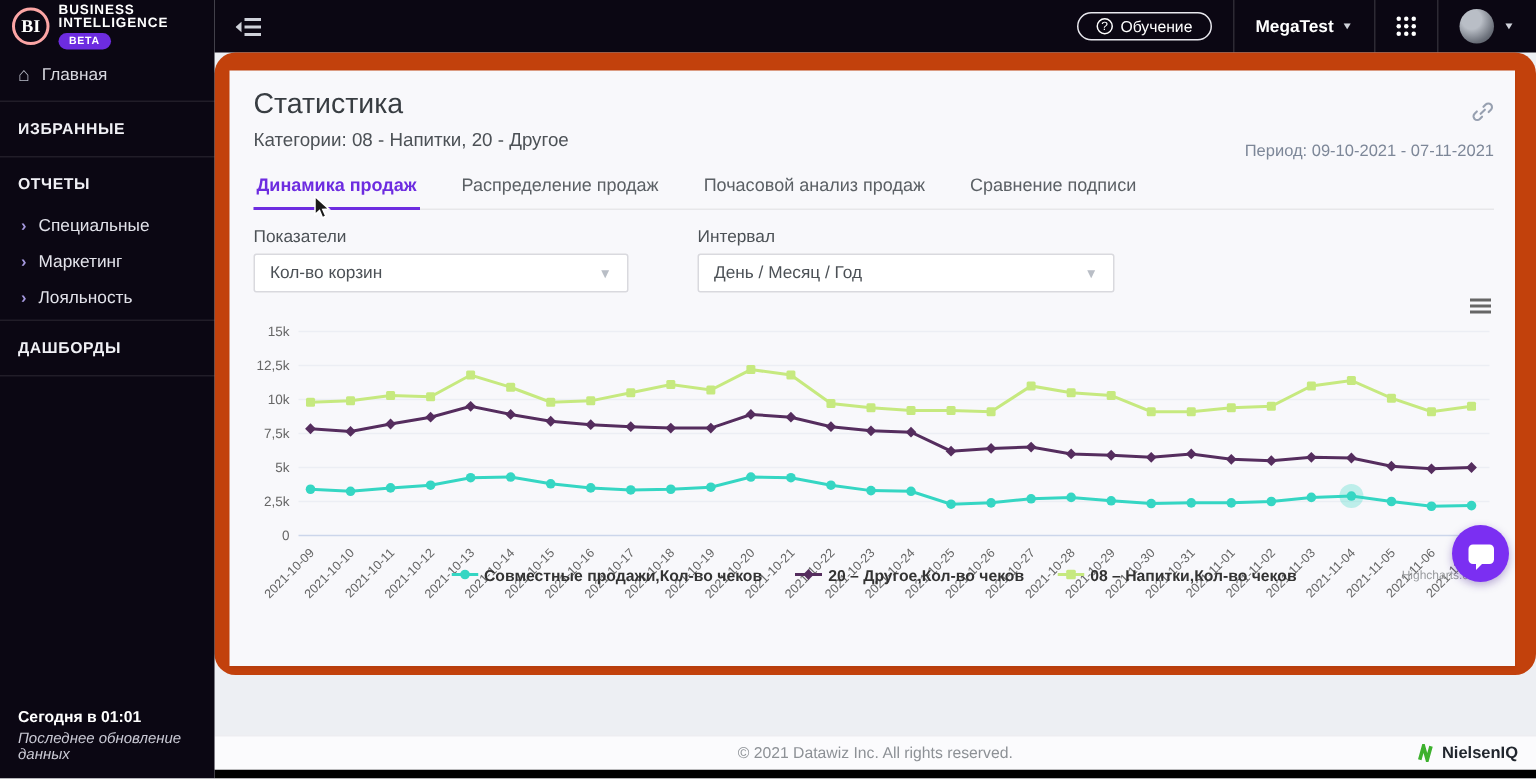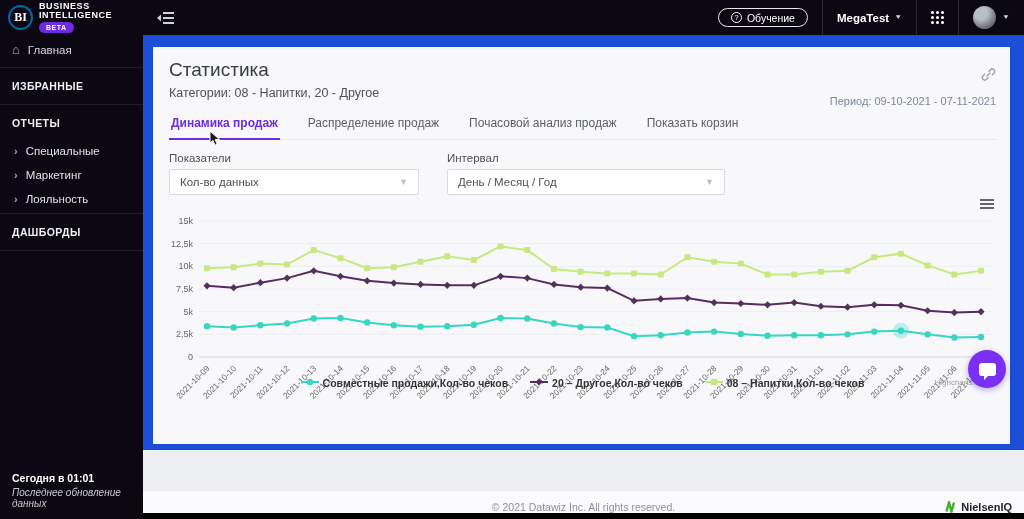--- a/index.html
+++ b/index.html
@@ -2,21 +2,21 @@
 <html><head>
 <meta charset="utf-8">
 <style>
   * { margin:0; padding:0; box-sizing:border-box; }
   html,body { width:1024px; height:519px; overflow:hidden; font-family:"Liberation Sans",sans-serif; background:#edeff3; }
   .app { display:flex; width:1024px; height:519px; position:relative; }
 
   
   .sidebar { width:143px; min-width:143px; background:#0b0713; color:#e9e9ef; display:flex; flex-direction:column; position:relative; z-index:3; }
   .brand { height:35px; display:flex; align-items:center; padding:0 8px; gap:6px; }
-  .brand-circle { width:25px; height:25px; border:2px solid #0369a1; border-radius:50%; display:flex; align-items:center; justify-content:center; font-family:"Liberation Serif",serif; font-weight:700; font-size:12px; color:#fff; }
+  .brand-circle { width:25px; height:25px; border:2px solid #fca5a5; border-radius:50%; display:flex; align-items:center; justify-content:center; font-family:"Liberation Serif",serif; font-weight:700; font-size:12px; color:#fff; }
   .brand-text { line-height:9px; }
   .brand-text .l1,.brand-text .l2 { font-size:9px; letter-spacing:.6px; color:#fff; font-weight:700; }
   .beta { display:inline-block; background:#6d2ce0; color:#fff; font-size:7px; font-weight:700; padding:1px 7px; border-radius:6px; margin-top:2px; letter-spacing:.5px; }
   .side-item { display:flex; align-items:center; gap:8px; padding:9px 12px; font-size:11.5px; color:#d8d8e0; cursor:pointer; }
   .side-item .hicon { color:#b9bcc8; font-size:13px; line-height:10px; }
   .side-divider { height:1px; background:rgba(255,255,255,.09); margin:2px 0; }
   .side-section { padding:10px 12px; font-size:10.5px; font-weight:700; color:#f0f0f5; letter-spacing:.4px; cursor:pointer; }
   .side-child { display:flex; align-items:center; gap:8px; padding:6px 12px 6px 14px; font-size:11.5px; color:#e2e2ea; cursor:pointer; }
   .side-child .chev { color:#a79ae0; font-size:11px; font-weight:700; }
   .side-bottom { position:absolute; bottom:10px; left:12px; right:12px; }
@@ -32,53 +32,53 @@
   .tb-divider { width:1px; background:rgba(255,255,255,.14); height:35px; }
   .training-pill { border:1px solid #e8e8ee; border-radius:11px; padding:2.5px 12px; font-size:10.5px; color:#fff; display:flex; align-items:center; gap:5px; cursor:pointer; }
   .qmark { width:11px; height:11px; border:1px solid #fff; border-radius:50%; font-size:8px; display:flex; align-items:center; justify-content:center; }
   .workspace { font-size:11.5px; font-weight:700; color:#fff; cursor:pointer; display:flex; align-items:center; gap:5px; }
   .chev-down { font-size:8px; color:#cfd2da; transform:scaleY(.8); }
   .grid-icon { display:grid; grid-template-columns:repeat(3,3px); grid-gap:2px; cursor:pointer; }
   .grid-icon i { width:3px; height:3px; background:#fff; border-radius:50%; }
   .avatar { width:23px; height:23px; border-radius:50%; background:radial-gradient(circle at 35% 30%, #b9bec6 0 30%, #6b707a 70%, #474c55); cursor:pointer; }
 
   
-  .content { flex:1; background:#1d4ed8; position:relative; }
+  .content { flex:1; background:#c2410c; position:relative;border-radius:14px; }
   .card { position:absolute; left:10px; right:14px; top:12px; height:397px; background:#f8f8fb; box-shadow:0 1px 2px rgba(20,20,40,.08); padding:12px 14px 0 16px; }
   .card-head { position:relative; }
   .page-title { font-size:19px; font-weight:500; color:#383d42; }
   .page-subtitle { font-size:12.5px; color:#4c5156; margin-top:5px; }
   .link-icon { position:absolute; right:0; top:8px; cursor:pointer; }
   .period { position:absolute; right:0; top:36px; font-size:11px; color:#7d8798; }
 
   .tabs { display:flex; gap:26px; margin-top:10px; border-bottom:1px solid #e7e7ea; position:relative; }
   .tab { font-size:12px; color:#5b6065; padding:6px 2px 8px; cursor:pointer; }
   .tab.active { color:#6d2ce0; font-weight:700; border-bottom:2px solid #6d2ce0; margin-bottom:-1px; }
   .cursor-svg { position:absolute; left:40px; top:20px; z-index:5; pointer-events:none; }
 
-  .filters { display:flex; gap:28px; margin-top:12px; }
+  .filters { display:flex; gap:46px; margin-top:12px; }
   .filter label { display:block; font-size:11.5px; color:#4c5156; margin-bottom:5px; }
   .select { border:1px solid #d9d9de; background:#fff; border-radius:2px; height:26px; display:flex; align-items:center; padding:0 10px; font-size:11.5px; color:#4c5156; cursor:pointer; }
   .select .sel-chev { margin-left:auto; color:#b9bec6; font-size:9px; }
   .select.w1 { width:250px; } .select.w2 { width:278px; }
   .check-row { display:flex; align-items:center; gap:8px; margin-top:10px; font-size:11.5px; color:#55595e; }
   .checkbox { width:13px; height:13px; border:1px solid #d4d4da; background:#fff; border-radius:2px; cursor:pointer; }
 
   .chart-wrap { margin-top:6px; position:relative; }
   .burger { position:absolute; right:2px; top:-4px; cursor:pointer; width:14px; }
   .burger i { display:block; height:2px; background:#666; margin:2px 0; }
   .ytick { font-size:9px; fill:#666; }
   .xtick { font-size:8.4px; fill:#666; }
   .legend-row { display:flex; justify-content:center; gap:22px; align-items:center; margin-top:-34px; position:relative; }
   .legend-item { display:flex; align-items:flex-start; gap:4px; cursor:pointer; }
   .legend-item span { font-size:10.5px; font-weight:700; color:#333; }
   .credits { position:absolute; right:6px; bottom:2px; font-size:8px; color:#999b9e; }
 
   
-  .footer { height:23px; background:#fbfbfd; border-top:1px solid #ededf1; display:flex; align-items:flex-end; position:relative;margin-top:40px; }
+  .footer { height:23px; background:#fbfbfd; border-top:1px solid #ededf1; display:flex; align-items:center; position:relative;margin-top:40px; }
   .copyright { flex:1; text-align:center; font-size:10.5px; color:#8d9196; }
   .niq { position:absolute; right:12px; display:flex; align-items:center; gap:3px; }
   .niq b { font-size:11px; color:#21262e; }
   .bottom-strip { height:6px; background:#000; }
 
   .chat-fab { position:absolute; right:18px; bottom:62px; width:38px; height:38px; border-radius:50%; background:#7b2ff2; display:flex; align-items:center; justify-content:center; cursor:pointer; z-index:6; box-shadow:0 2px 6px rgba(60,20,140,.35); }
   .chat-bubble { width:17px; height:13px; background:#fff; border-radius:3px; position:relative; }
   .chat-bubble:after { content:""; position:absolute; left:5px; bottom:-4px; border:4px solid transparent; border-top-color:#fff; border-left-color:#fff; }
 </style>
 </head>
@@ -185,31 +185,31 @@
               <path d="M8.5 4.5 l1.6 -1.6 a2.6 2.6 0 0 1 3.7 3.7 l-1.6 1.6"></path>
             </svg>
           </span>
           <div class="period">Период: 09-10-2021 - 07-11-2021</div>
         </div>
 
         <div class="tabs">
           <div class="tab active">Динамика продаж</div>
           <div class="tab">Распределение продаж</div>
           <div class="tab">Почасовой анализ продаж</div>
-          <div class="tab">Показать корзин</div>
+          <div class="tab">Сравнение подписи</div>
           <svg class="cursor-svg" width="12" height="17" viewBox="0 0 12 17">
             <path d="M1 1 L1 13 L4 10.4 L6 15.2 L8.2 14.2 L6.2 9.6 L10.4 9.4 Z" fill="#1a1a1a" stroke="#fff" stroke-width="1"></path>
           </svg>
         </div>
 
         <div class="filters">
           <div class="filter">
             <label>Показатели</label>
             <div class="select w1">
-              <span>Кол-во данных</span>
+              <span>Кол-во корзин</span>
               <span class="sel-chev">▼</span>
             </div>
           </div>
           <div class="filter">
             <label>Интервал</label>
             <div class="select w2">
               <span>День / Месяц / Год</span>
               <span class="sel-chev">▼</span>
             </div>
           </div>

